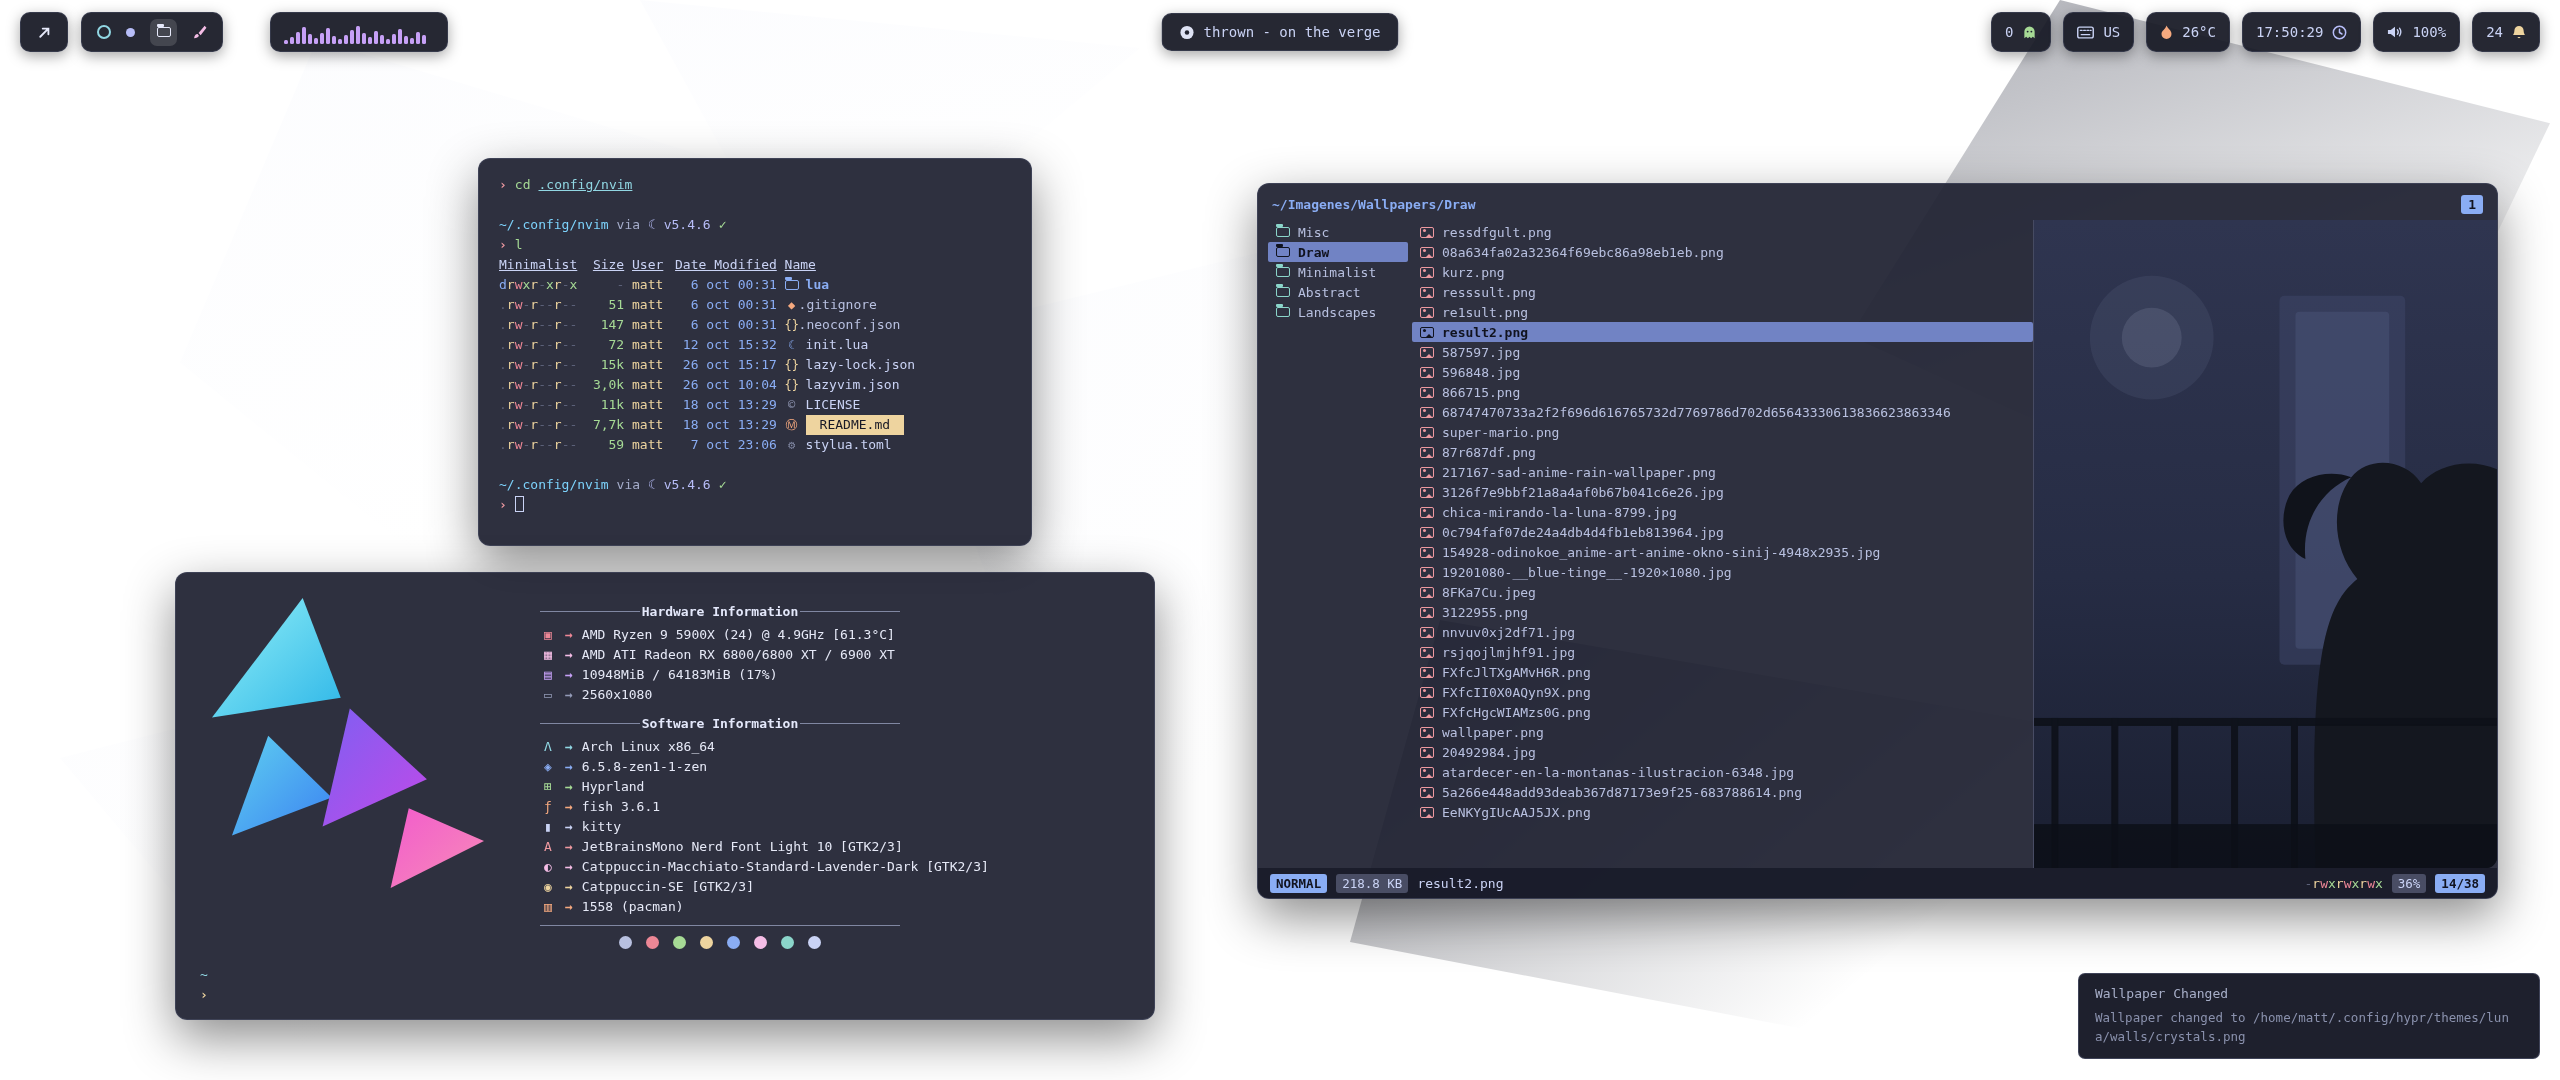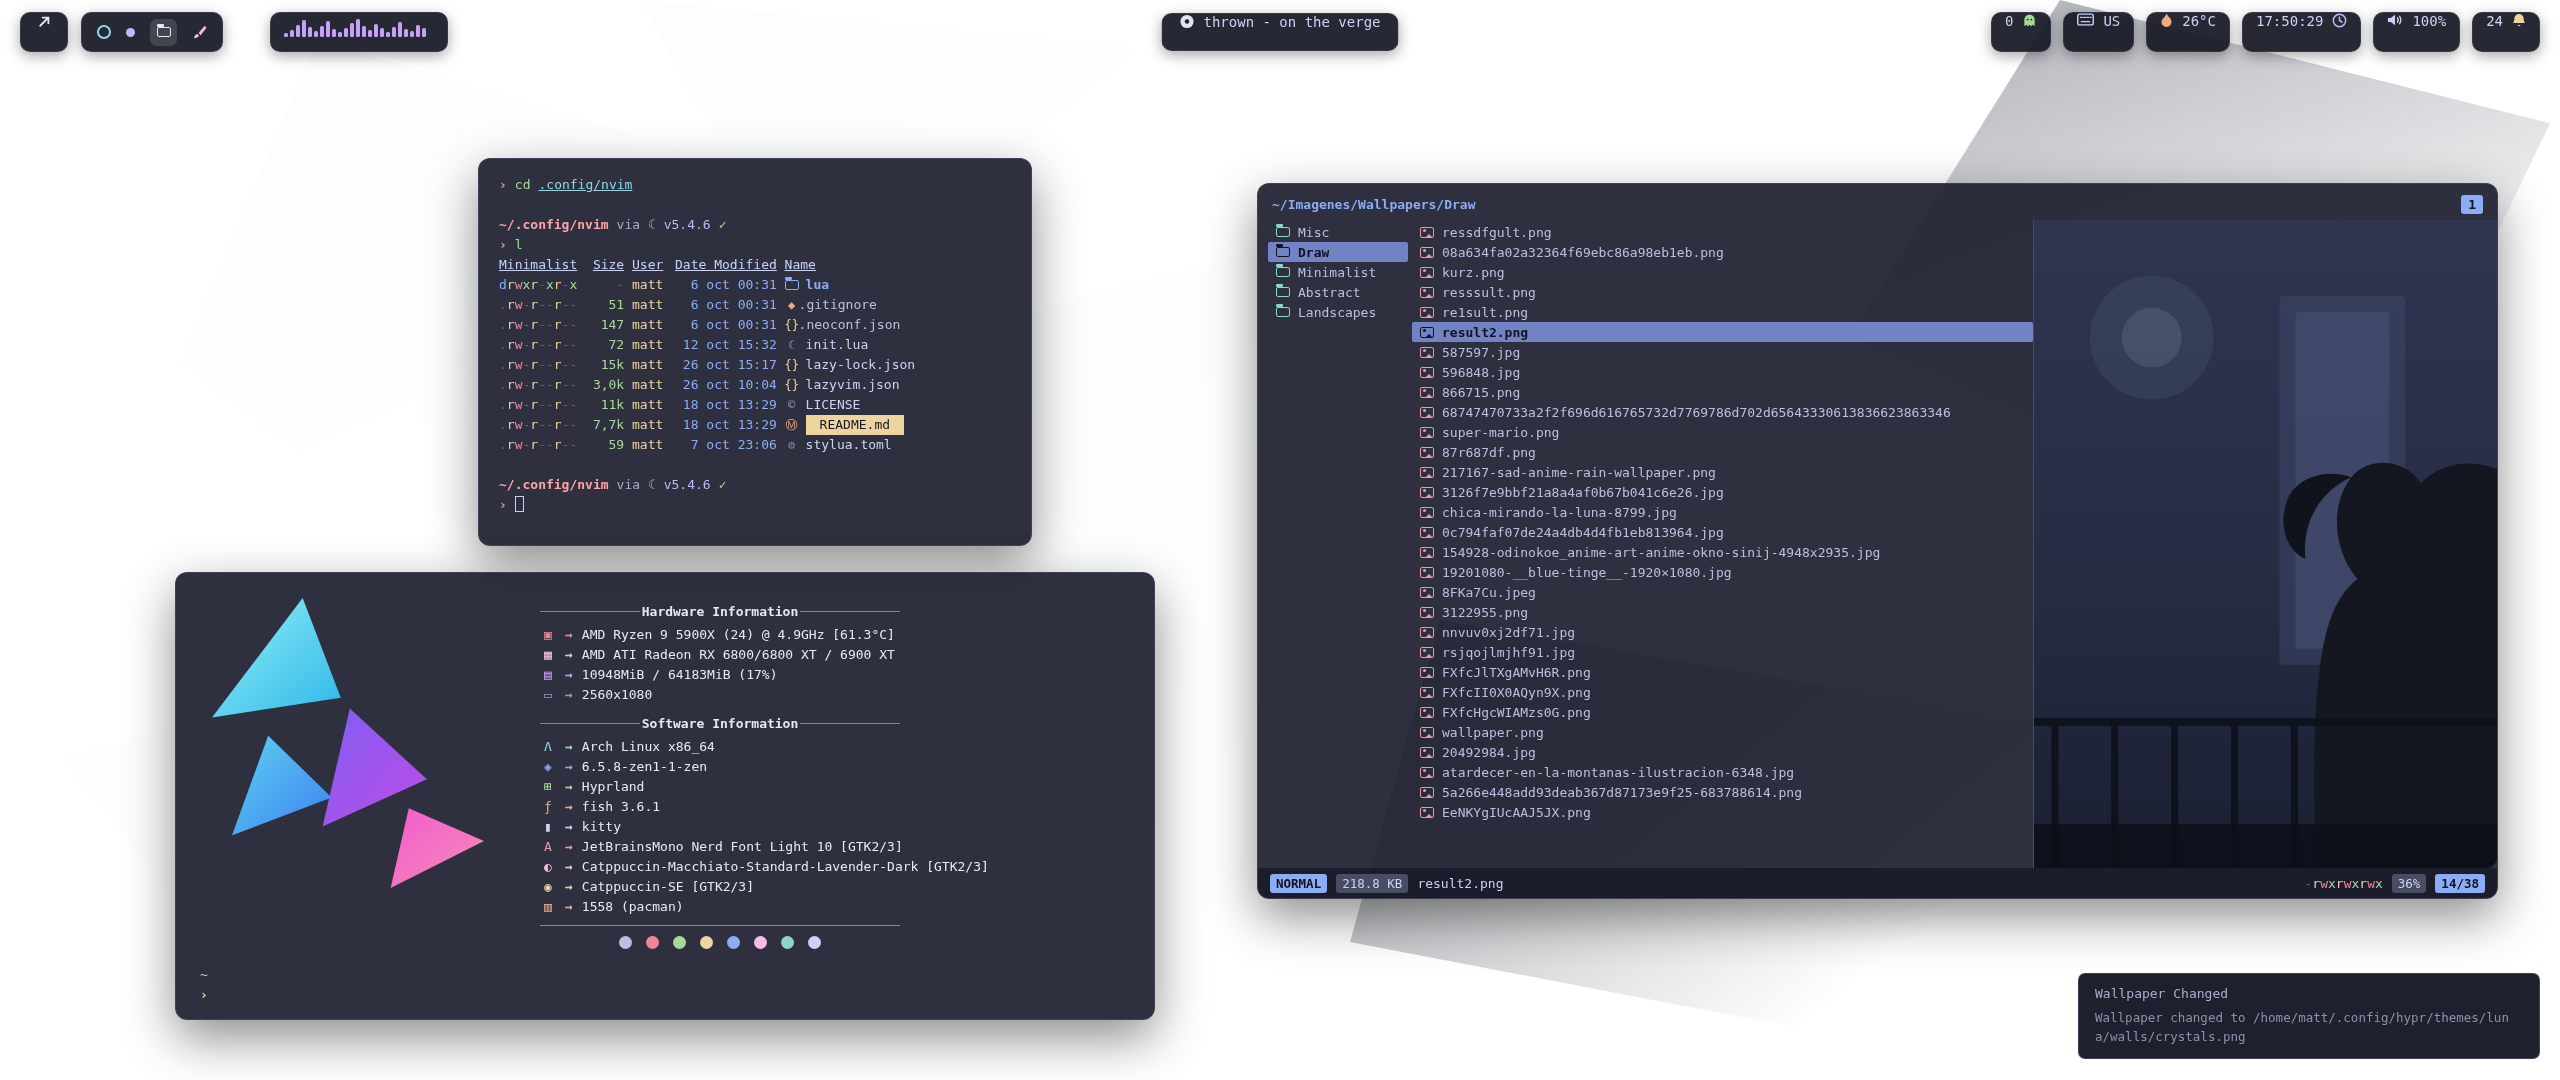--- a/index.html
+++ b/index.html
@@ -14,21 +14,21 @@
   .shard{position:absolute;pointer-events:none}
   #sh1{left:180px;top:40px;width:760px;height:620px;background:linear-gradient(155deg,rgba(210,218,242,.07),transparent 65%);clip-path:polygon(18% 0,100% 30%,48% 100%,0 52%)}
   #sh2{left:900px;top:200px;width:820px;height:700px;background:linear-gradient(135deg,rgba(190,200,235,.05),transparent 60%);clip-path:polygon(0 20%,70% 0,100% 70%,25% 100%)}
   #sh3{left:1850px;top:0;width:700px;height:560px;background:linear-gradient(160deg,rgba(16,20,40,.35),transparent 70%);clip-path:polygon(30% 0,100% 22%,70% 100%,0 60%)}
   #sh4{left:60px;top:620px;width:900px;height:460px;background:linear-gradient(150deg,rgba(205,212,240,.05),transparent 60%);clip-path:polygon(0 30%,60% 0,100% 55%,30% 100%)}
   #sh5{left:1350px;top:620px;width:900px;height:460px;background:linear-gradient(140deg,rgba(12,15,30,.4),transparent 65%);clip-path:polygon(10% 0,100% 30%,80% 100%,0 70%)}
   #sh6{left:640px;top:0;width:500px;height:320px;background:linear-gradient(170deg,rgba(215,222,245,.08),transparent 70%);clip-path:polygon(0 0,100% 15%,35% 100%)}
 
   
   .topbar{position:absolute;left:0;top:12px;width:100%;height:42px;z-index:50}
-  .pill{display:flex;gap:9px;height:40px;padding:0 13px;border-radius:10px;
+  .pill{display:flex;align-items:center;gap:9px;height:40px;padding:0 13px;border-radius:10px;
         background:rgba(22,24,36,.93);border:1px solid rgba(115,125,165,.22);
         box-shadow:0 4px 14px rgba(0,0,0,.35);font-size:14px;color:#cad3f5}
   .tb-left{position:absolute;left:20px;top:0;display:flex;gap:13px;align-items:center}
   .tb-center{position:absolute;left:50%;top:1px;transform:translateX(-50%)}
   .tb-right{position:absolute;right:20px;top:0;display:flex;gap:12px;align-items:center}
   .launcher{width:48px;justify-content:center}
   .dock{gap:15px;padding:0 15px}
   .dk-ring{width:14px;height:14px;border:2.5px solid #91d7e3;border-radius:50%;display:inline-block}
   .dk-dot{width:9px;height:9px;border-radius:50%;background:#b7bdf8;display:inline-block}
   .dk-tile{width:27px;height:27px;border-radius:7px;background:rgba(255,255,255,.14);display:flex;align-items:center;justify-content:center;color:#e6e9fa}
@@ -44,21 +44,21 @@
           border-radius:12px;box-shadow:0 18px 50px rgba(0,0,0,.45)}
 
   
   #terminal-win{left:478px;top:158px;width:554px;height:388px;padding:16px 20px;font-size:13px;line-height:20px;z-index:20}
   .tline{line-height:20px;white-space:nowrap}
   .tline>span+span{margin-left:8px}
   .sp{height:20px}
   .pchar{color:#ee99a0;font-weight:bold}
   .cgreen{color:#a6da95}
   .carg{color:#91d7e3;text-decoration:underline}
-  .ppath{color:#fca5a5;font-weight:bold}
+  .ppath{color:#7dd3fc;font-weight:normal}
   .pvia{color:#a5adcb}
   .ptool{color:#b7bdf8}
   .pstat{color:#a6da95}
   .cursor{display:inline-block;width:9px;height:16px;border:1.5px solid #cad3f5;vertical-align:-3px}
   .erow{display:grid;grid-template-columns:10ch 5ch 4.5ch 13ch auto;column-gap:1ch;line-height:20px;white-space:nowrap}
   .ehead span{text-decoration:underline;color:#cad3f5}
   .ehead .h-size,.ehead .h-date{text-align:right}
   .ep{letter-spacing:0}
   .es{text-align:right;color:#a6da95}
   .eu{color:#eed49f}

